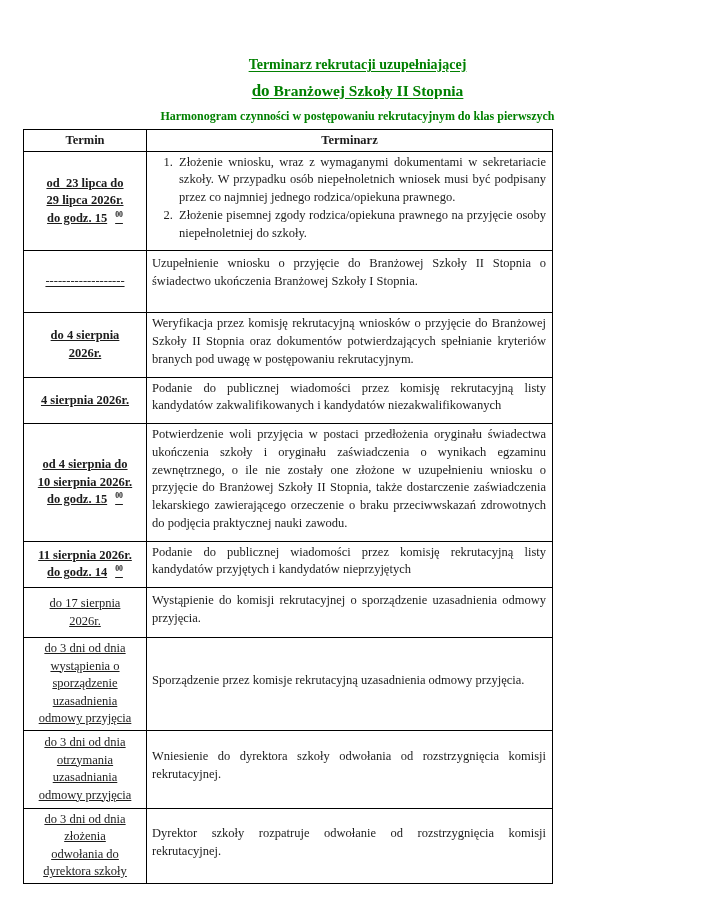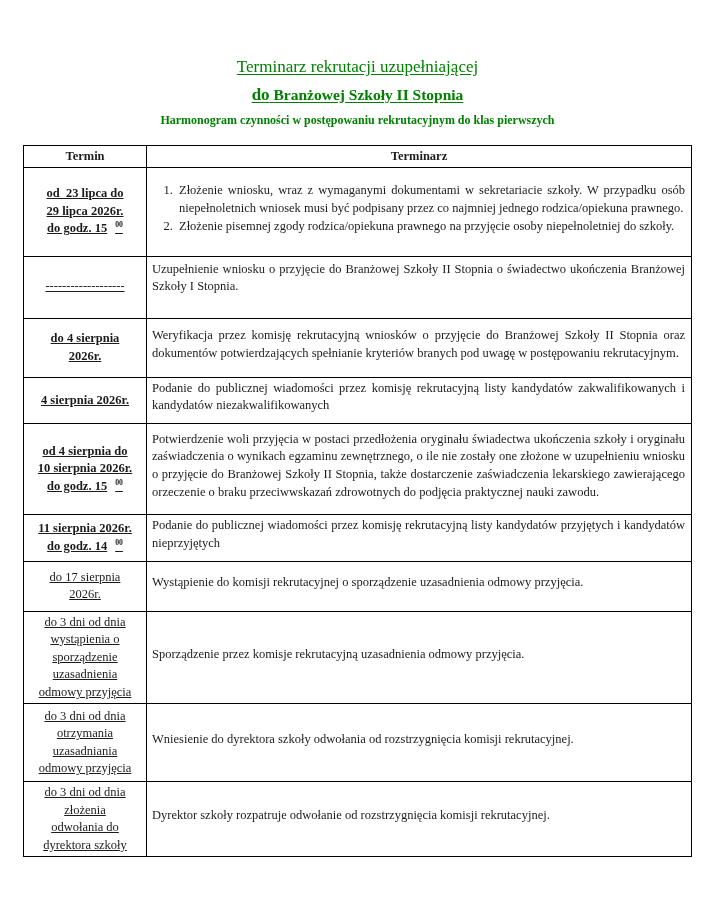--- a/index.html
+++ b/index.html
@@ -11,22 +11,22 @@
     color: var(--ink);
     overflow: hidden;
   }
   .page {
     width: 709px; height: 900px;
     padding: 56px 17px 0 23px;
   }
   .title-block { text-align: center; }
   .title1 {
     color: var(--accent);
-    font-weight: normal;
-    font-size: 17px;
+    font-weight: bold;
+    font-size: 14px;
     line-height: 1.35;
     text-decoration: underline;
     text-underline-offset: 2px;
   }
   .title2 {
     color: var(--accent);
     font-weight: bold;
     font-size: 17px;
     line-height: 1.3;
     margin-top: 5px;
@@ -35,22 +35,22 @@
   }
   .title2 .t2-rest { font-size: 15.5px; }
   .subtitle {
     color: var(--accent);
     font-weight: bold;
     font-size: 12px;
     line-height: 1.3;
     margin-top: 7px;
   }
   table.schedule {
-    margin-top: 16px;
-    width: 669px;
+    margin-top: 4px;
+    width: 530px;
     border-collapse: collapse;
     table-layout: fixed;
   }
   .schedule col.c-termin { width: 123px; }
   .schedule th, .schedule td {
     border: 1.5px solid var(--line);
     font-size: 12.5px;
   }
   .schedule thead tr { height: 22px; }
   .schedule th {

